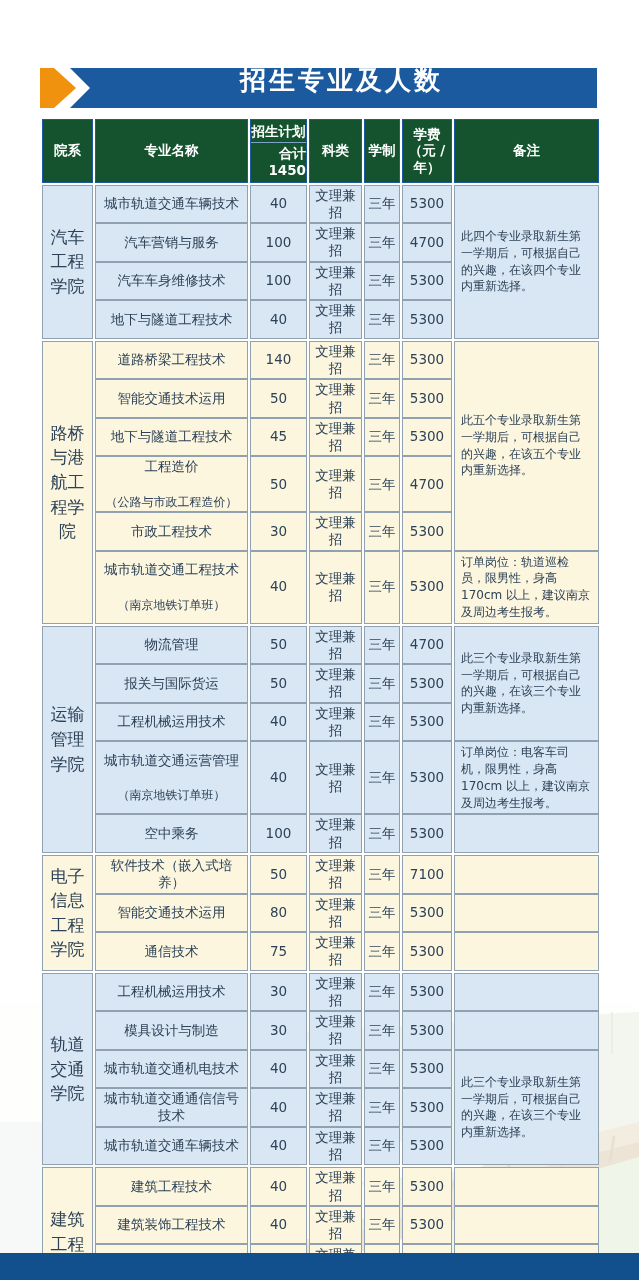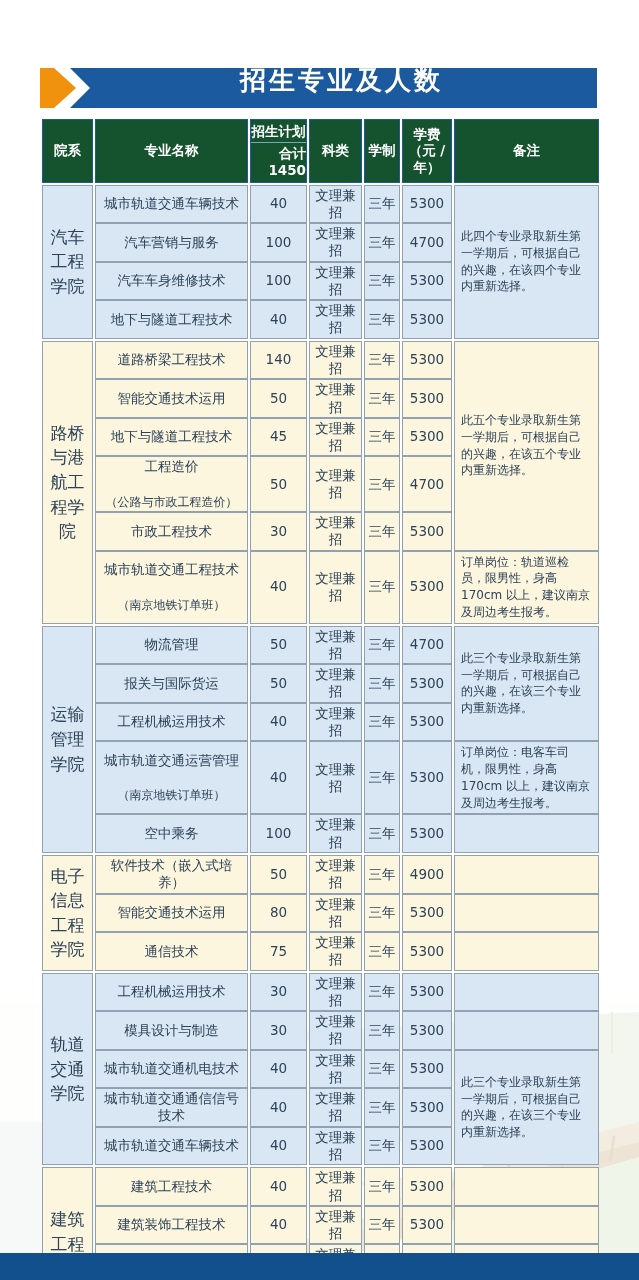--- a/index.html
+++ b/index.html
@@ -319,21 +319,21 @@
             </colgroup>
             <tbody>
               <tr>
                 <td class="college" rowspan="3">电子信息工程学院</td>
                 <td class="major">
                   <div class="l1">软件技术（嵌入式培养）</div>
                 </td>
                 <td>50</td>
                 <td>文理兼招</td>
                 <td>三年</td>
-                <td>4900</td>
+                <td>7100</td>
                 <td class="remark"></td>
               </tr>
               <tr>
                 <td class="major">
                   <div class="l1">智能交通技术运用</div>
                 </td>
                 <td>80</td>
                 <td>文理兼招</td>
                 <td>三年</td>
                 <td>5300</td>

